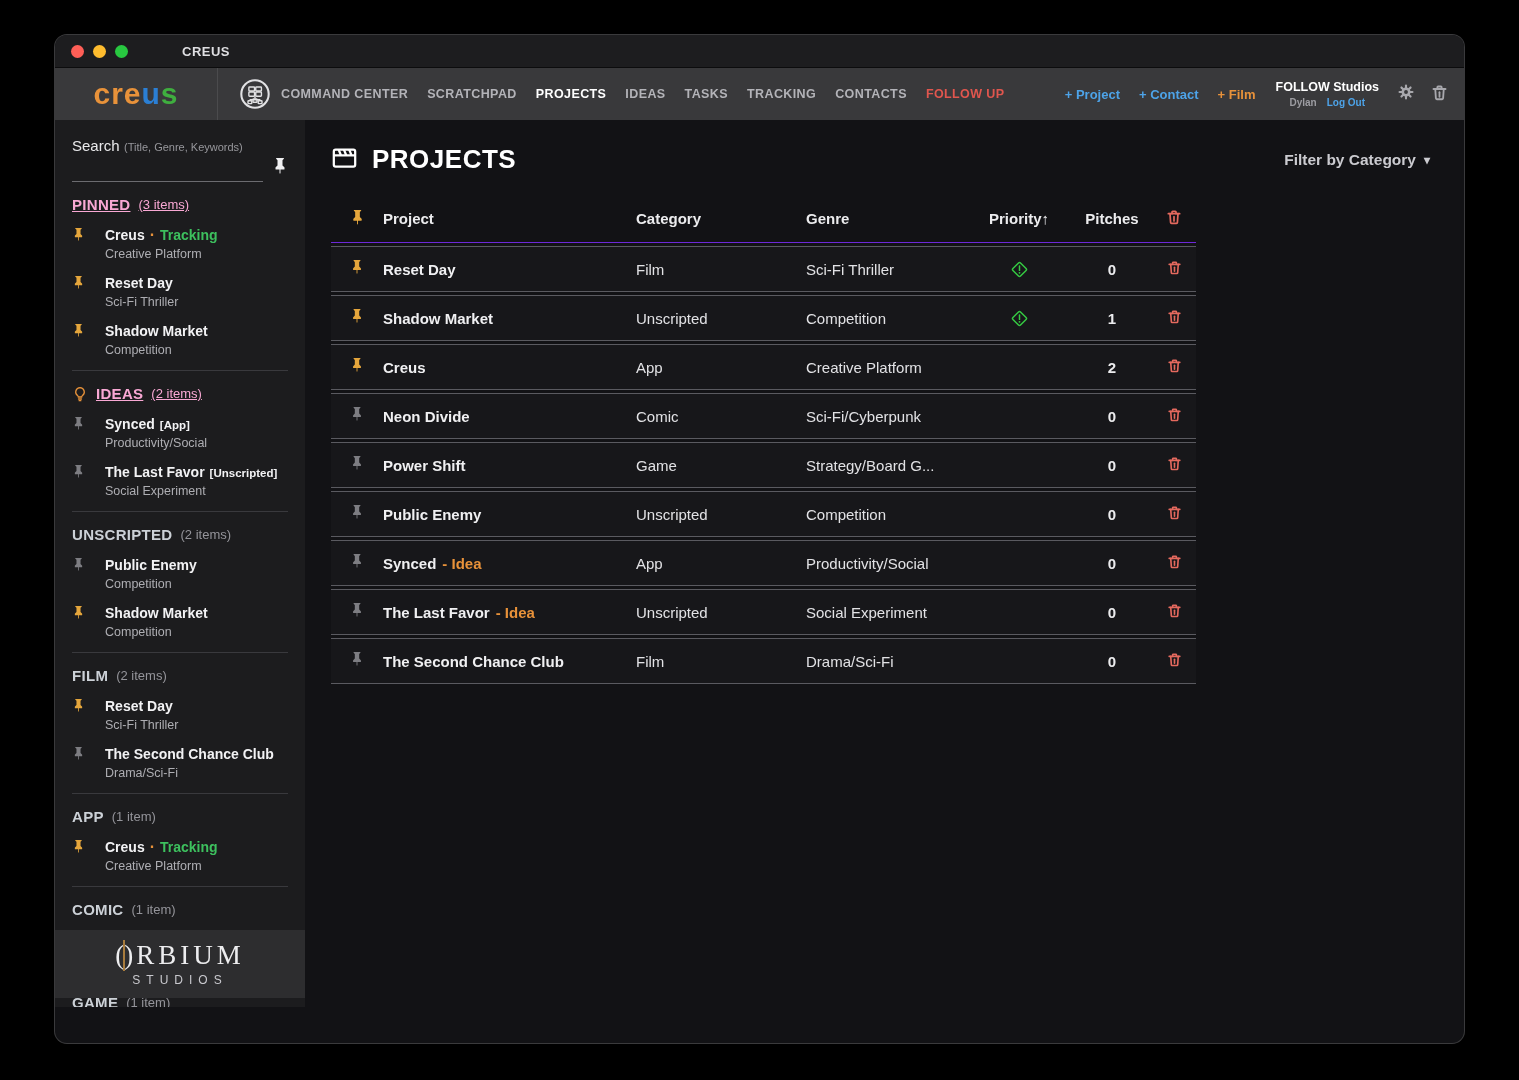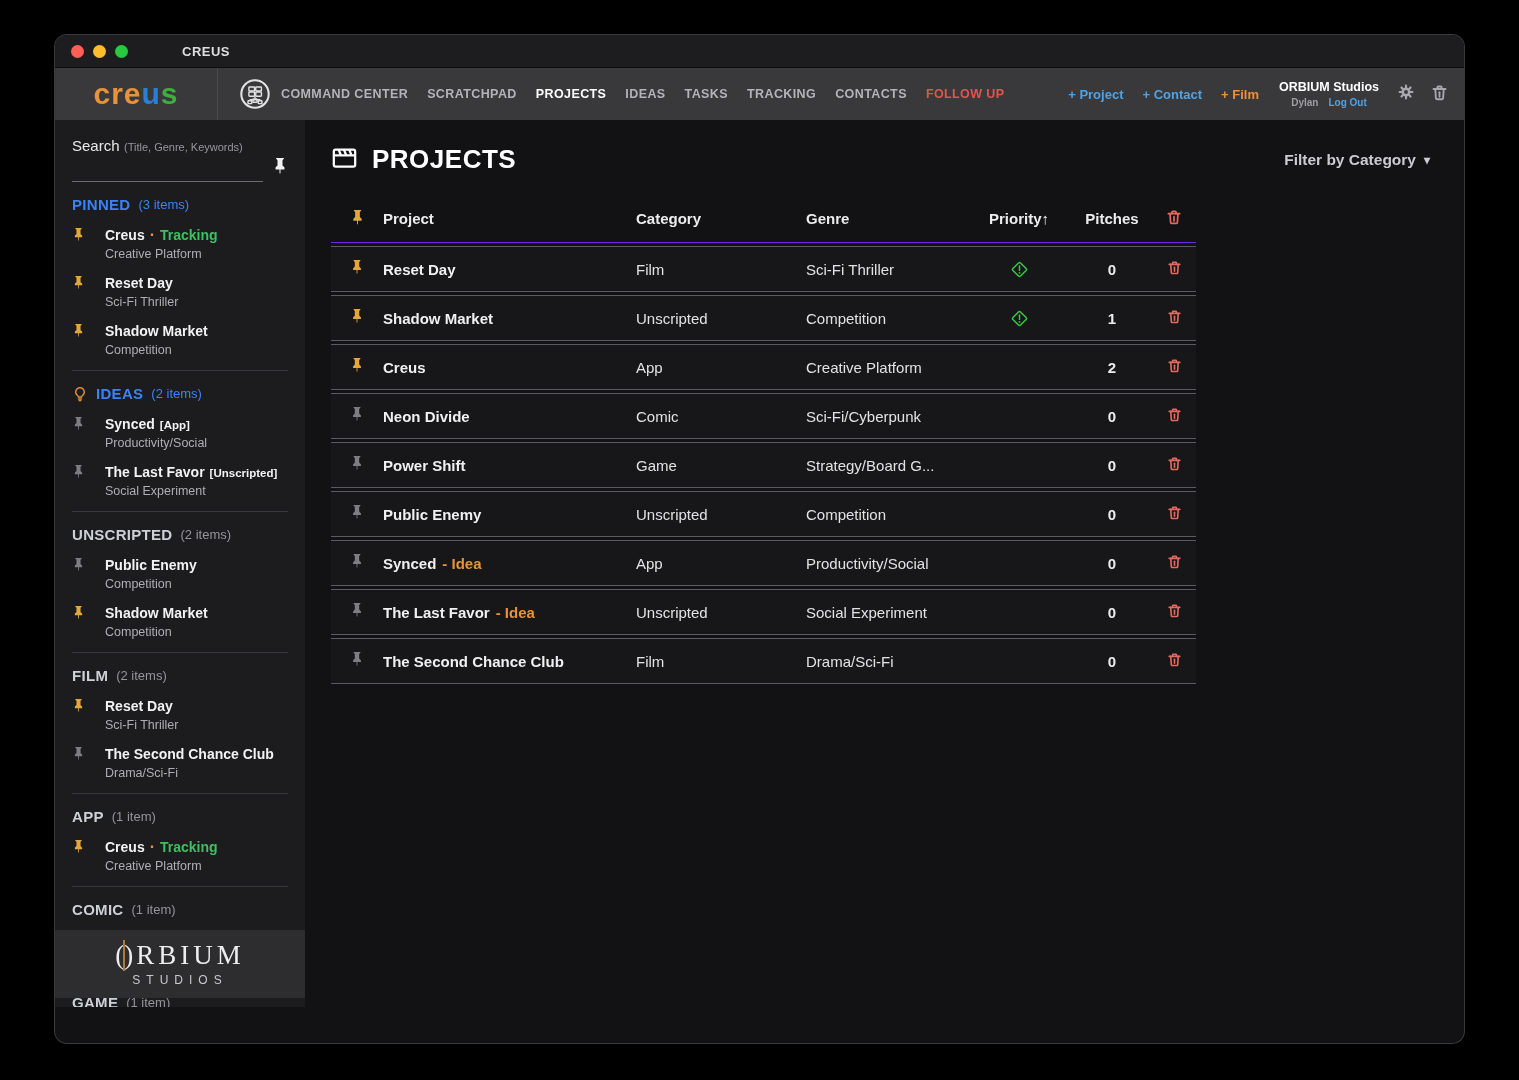--- a/index.html
+++ b/index.html
@@ -39,21 +39,21 @@
   .search-row { display:flex; align-items:flex-end; margin-top:17px; }
   .search-line { flex:1; border-bottom:1px solid #6b6b70; padding-bottom:26px; cursor:text; }
   .search-label { color:#e9e9eb; font-size:15px; }
   .search-hint { color:#97979c; font-size:11px; }
   .search-pin { margin-left:9px; padding-bottom:4px; cursor:pointer; }
   .section { padding:14px 0 13px; border-bottom:1px solid #39393d; }
   .section:last-child { border-bottom:none; }
   .sec-head { display:flex; align-items:center; gap:8px; font-size:15px; font-weight:bold; }
   .sec-title { letter-spacing:.3px; }
   .sec-count { font-weight:normal; font-size:13px; }
-  .section.tint .sec-title, .section.tint .sec-count { color:#3b82f6; }
+  .section.tint .sec-title, .section.tint .sec-count { color:#f9a8d4;text-decoration:underline; }
   .section.plain .sec-title { color:#ccd1d7; }
   .section.plain .sec-count { color:#94949a; }
   .side-item { display:flex; gap:19px; margin-top:13px; cursor:pointer; }
   .side-pin { flex:0 0 14px; padding-top:1px; }
   .si-title { color:#f2f2f4; font-size:14px; font-weight:bold; }
   .si-tag { color:#f2f2f4; font-size:11.5px; font-weight:bold; margin-left:5px; }
   .si-dot { color:#e8923a; margin:0 5px; font-weight:bold; }
   .si-status { color:#3dc05e; font-size:14px; font-weight:bold; }
   .si-sub { color:#aeaeb3; font-size:12.5px; margin-top:3px; }
   .sidebar-footer { position:absolute; left:0; right:0; bottom:9px; height:68px; background:#2d2d2f;
@@ -137,21 +137,21 @@
           <div class="nav-item accent">
             <span>FOLLOW UP</span>
           </div>
         </div>
       <div class="nav-actions">
           <span class="nav-action blue">+ Project</span>
           <span class="nav-action blue">+ Contact</span>
           <span class="nav-action orange">+ Film</span>
         </div>
       <div class="account">
-        <div class="studio">ORBIUM Studios</div>
+        <div class="studio">FOLLOW Studios</div>
         <div class="account-row">
           <span class="user">Dylan</span><span class="logout">Log Out</span>
         </div>
       </div>
       <div class="nav-icons">
         <span class="nav-icon-btn">
             <span id="gear-slot"><svg width="18" height="18" viewBox="0 0 24 24" fill="#a8a8ad">
                 <rect x="10.6" y="2" width="2.8" height="20" rx="1.4"></rect>
                 <rect x="10.6" y="2" width="2.8" height="20" rx="1.4" transform="rotate(45 12 12)"></rect>
                 <rect x="10.6" y="2" width="2.8" height="20" rx="1.4" transform="rotate(90 12 12)"></rect>

